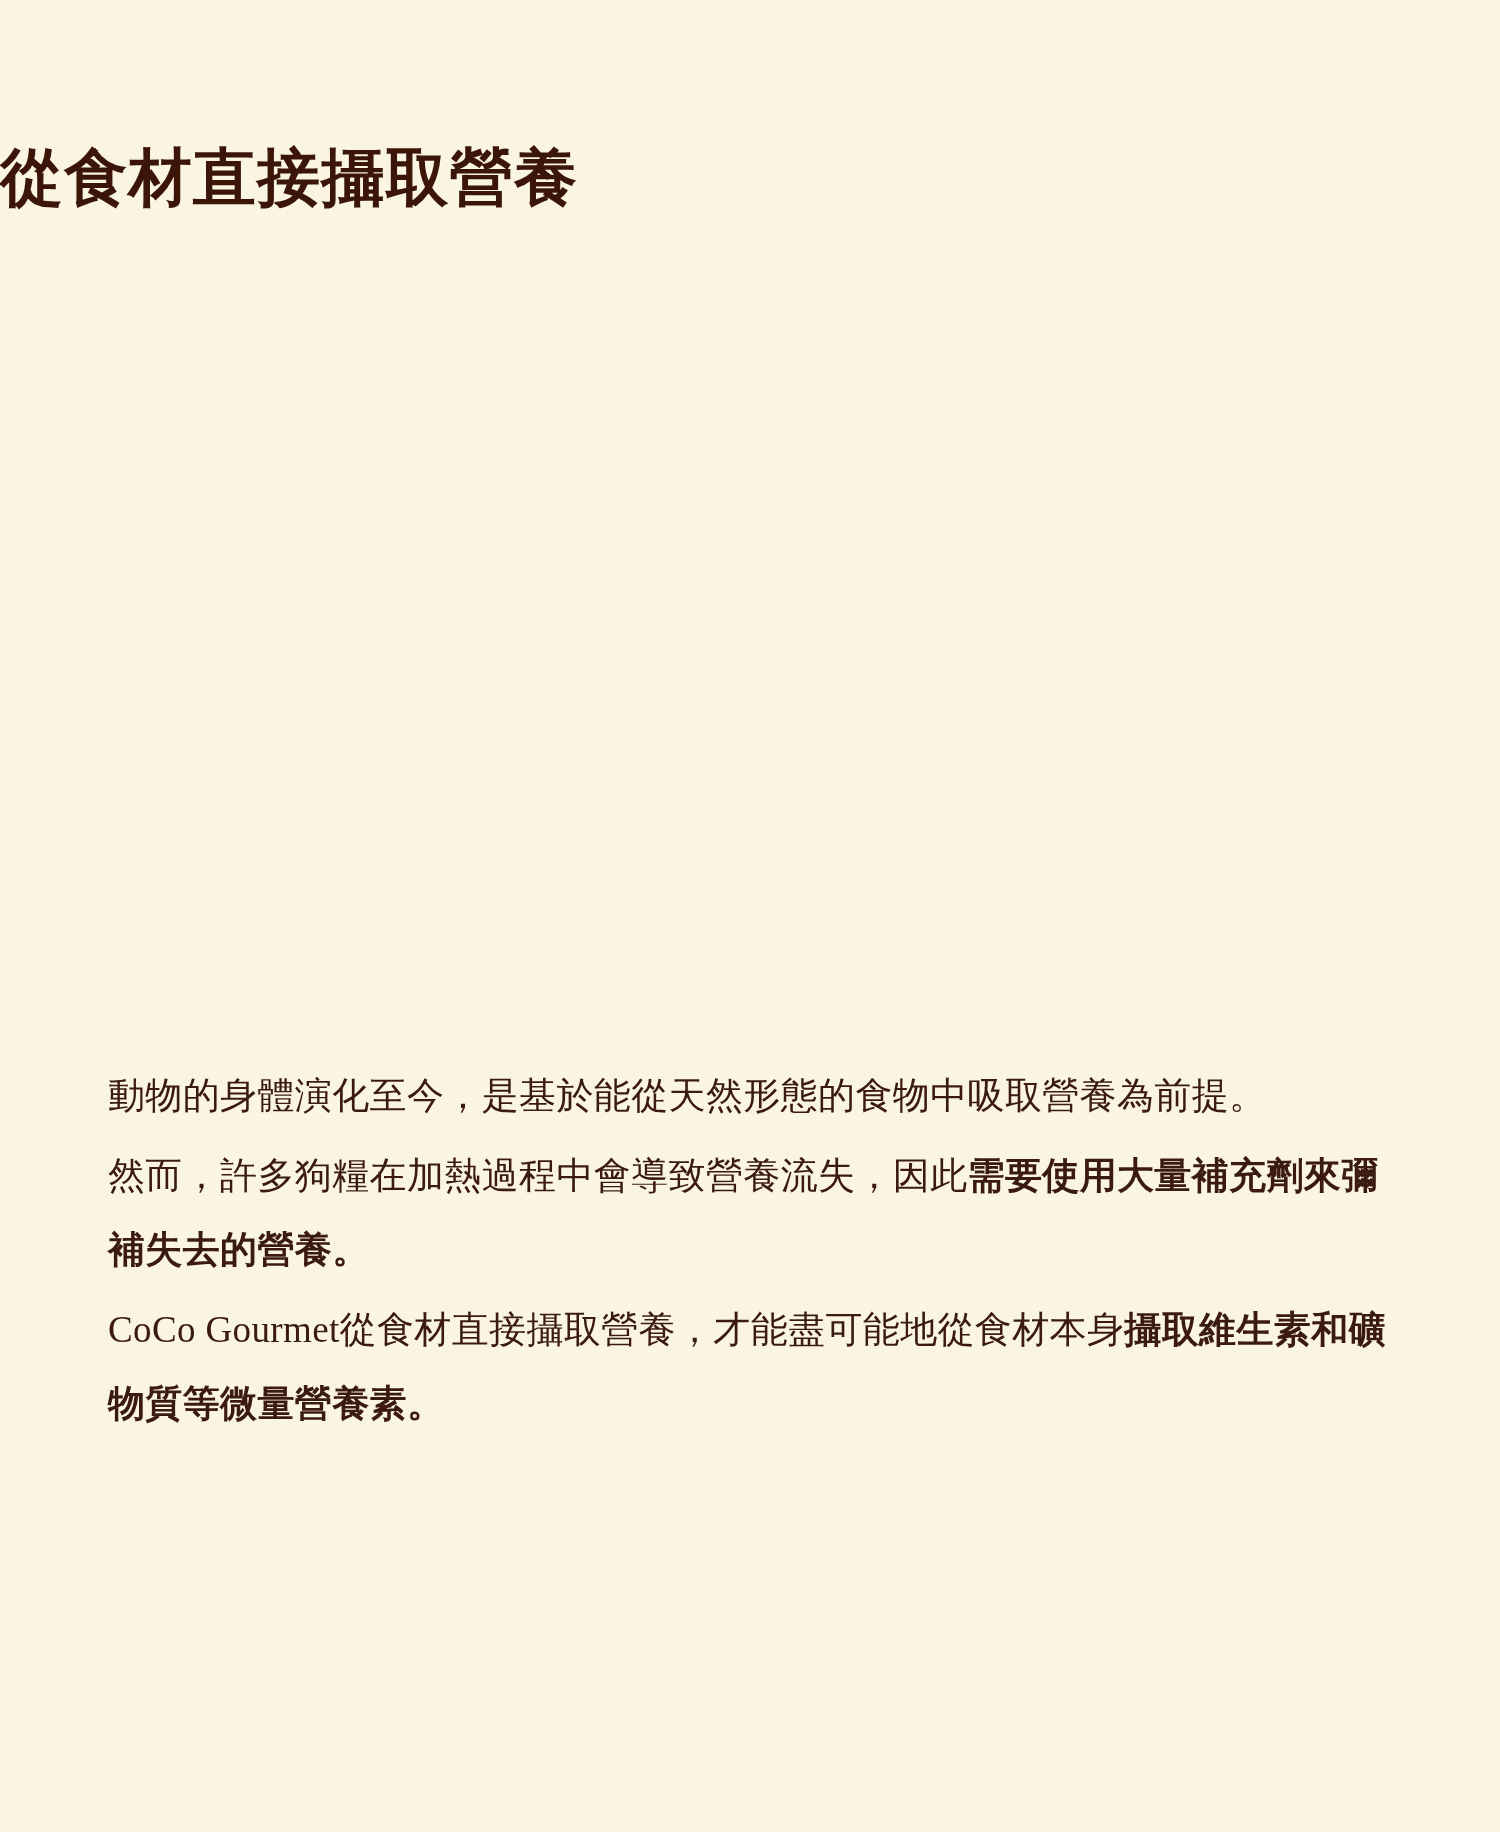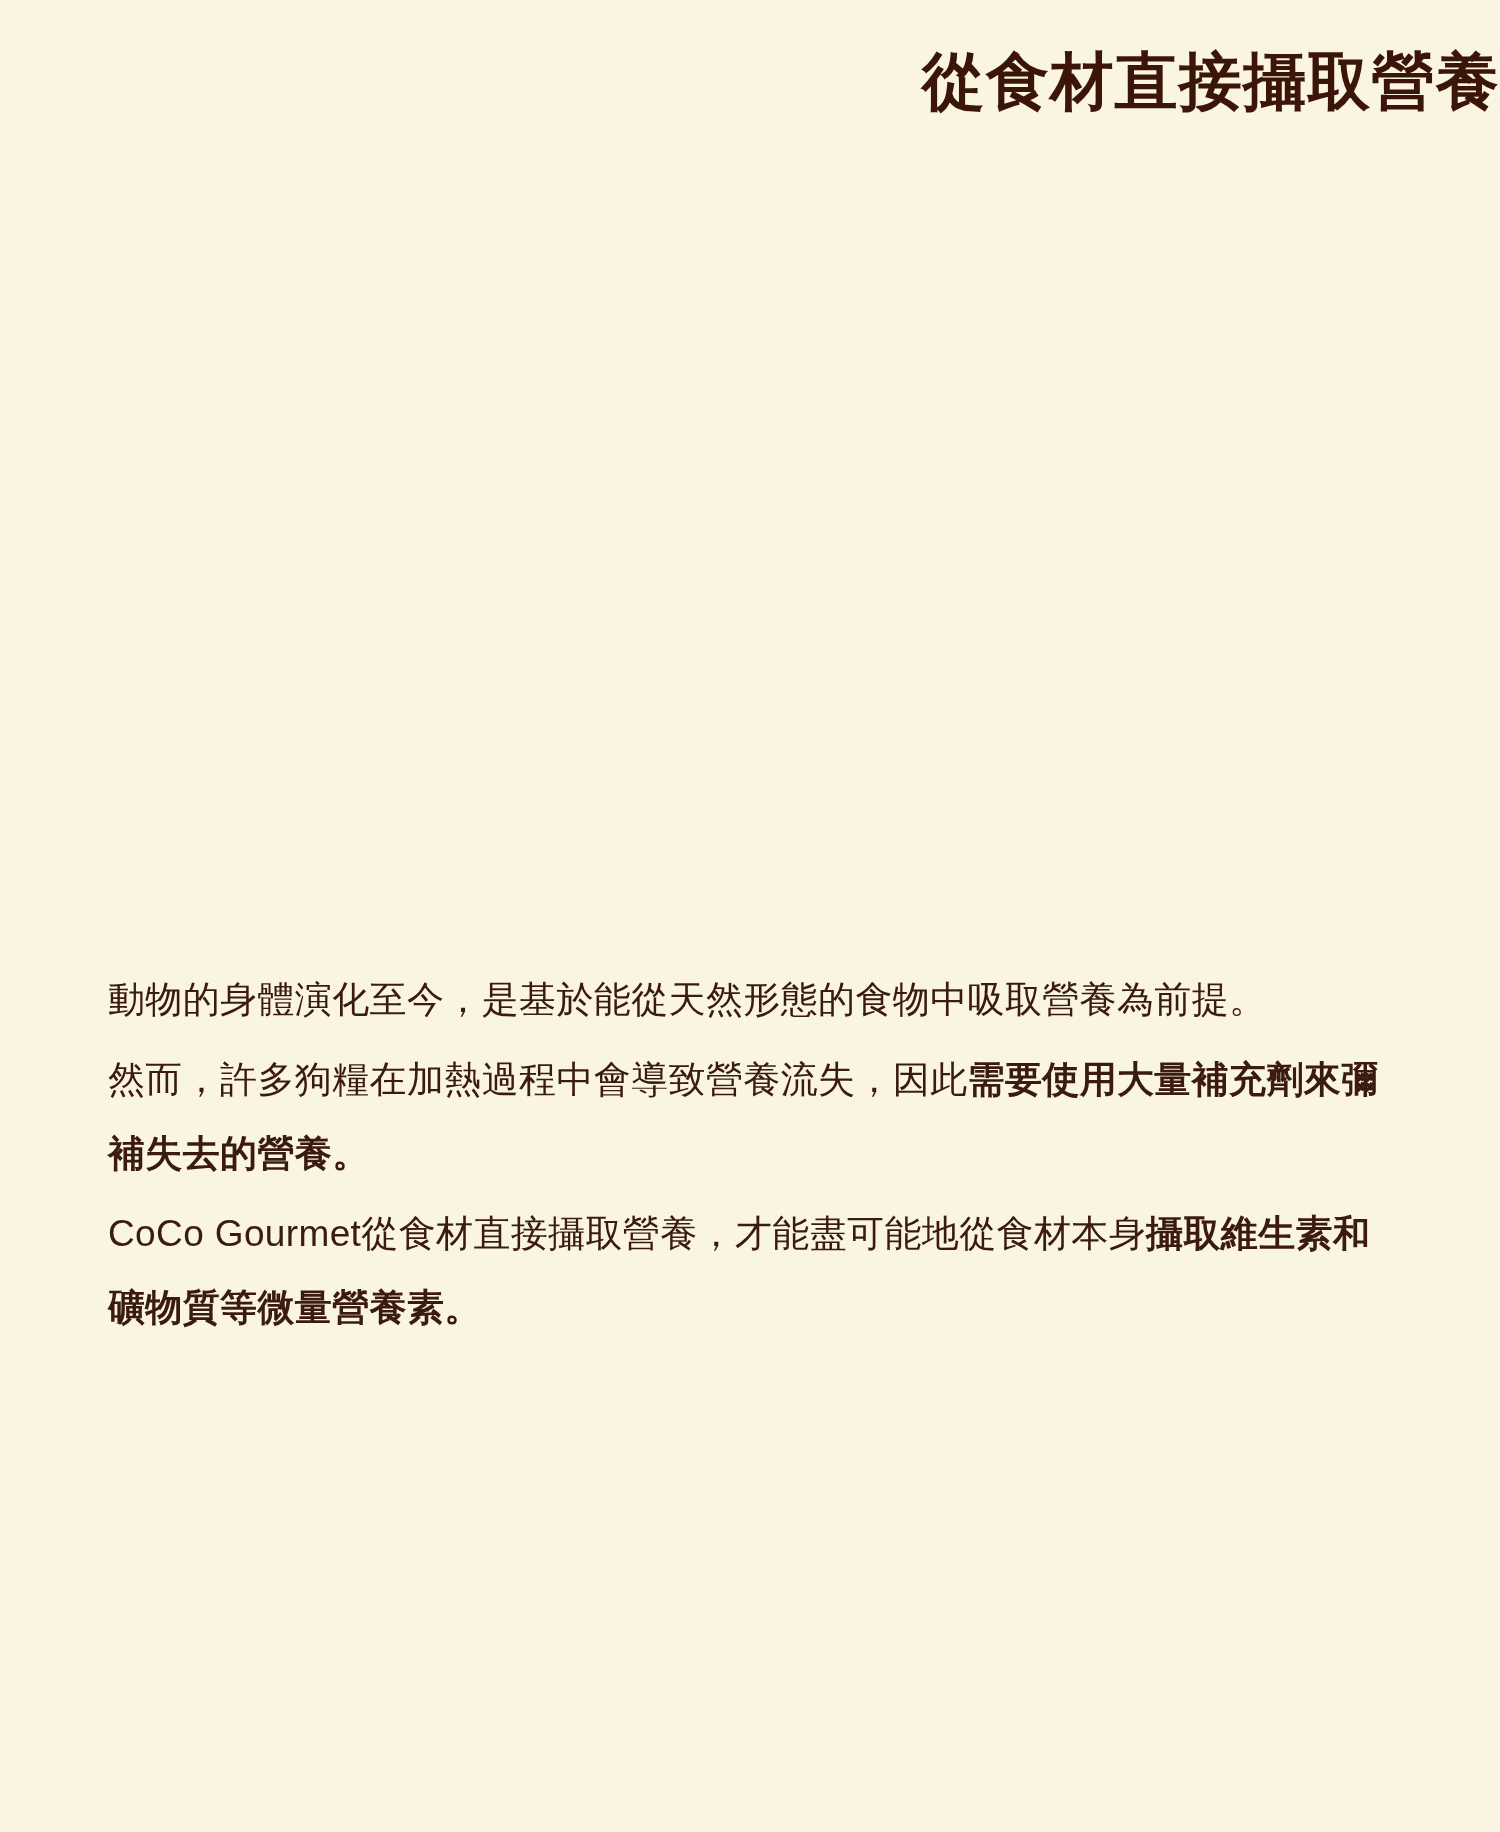--- a/index.html
+++ b/index.html
@@ -18,21 +18,22 @@
     position: relative;
     width: 1500px;
     min-height: 1832px;
     box-sizing: border-box;
     overflow: hidden;
   }
 
   
   .heading-wrap {
     width: 100%;
-    text-align: right;
+    text-align: left;
+    padding-top: 96px;
   }
   .heading {
     display: inline-block;
     font-size: 63px;
     line-height: 1.25;
     font-weight: 700;
     letter-spacing: 0.02em;
     color: #3a1508;
     white-space: nowrap;
   }
@@ -57,21 +58,21 @@
     margin: 0 0 6px 0;
     text-align: left;
   }
   .para:last-child {
     margin-bottom: 0;
   }
   .para b, .para .strong {
     font-weight: 700;
   }
   .latin {
-    font-family: Liberation Sans, sans-serif;
+    font-family: Liberation Serif, serif;
     letter-spacing: 0.01em;
   }
 </style>
 </head>
 <body>
 
 <div class="page">
 
   <div class="heading-wrap">
     <h1 class="heading">從食材直接攝取營養</h1>

